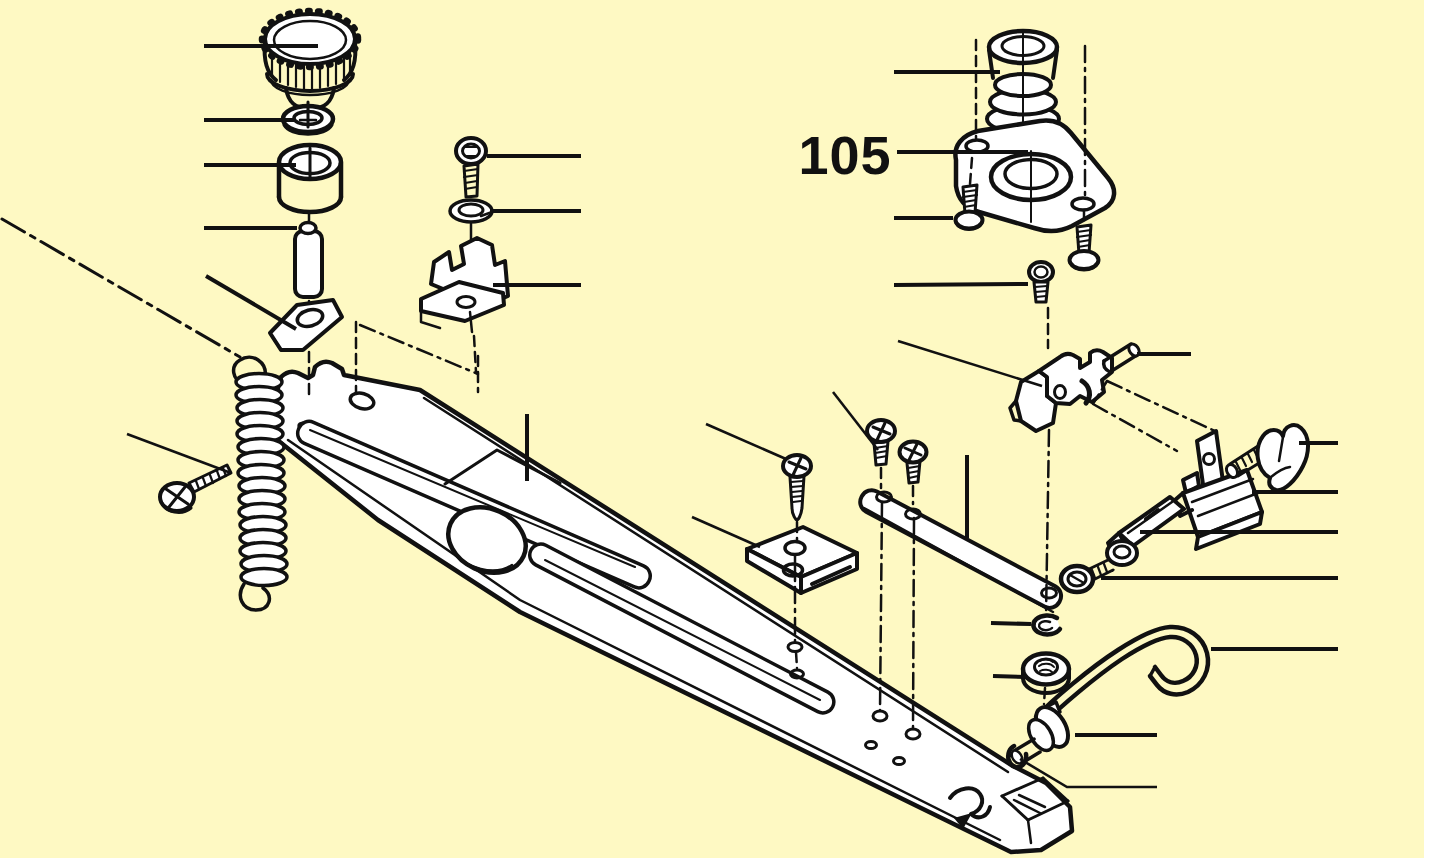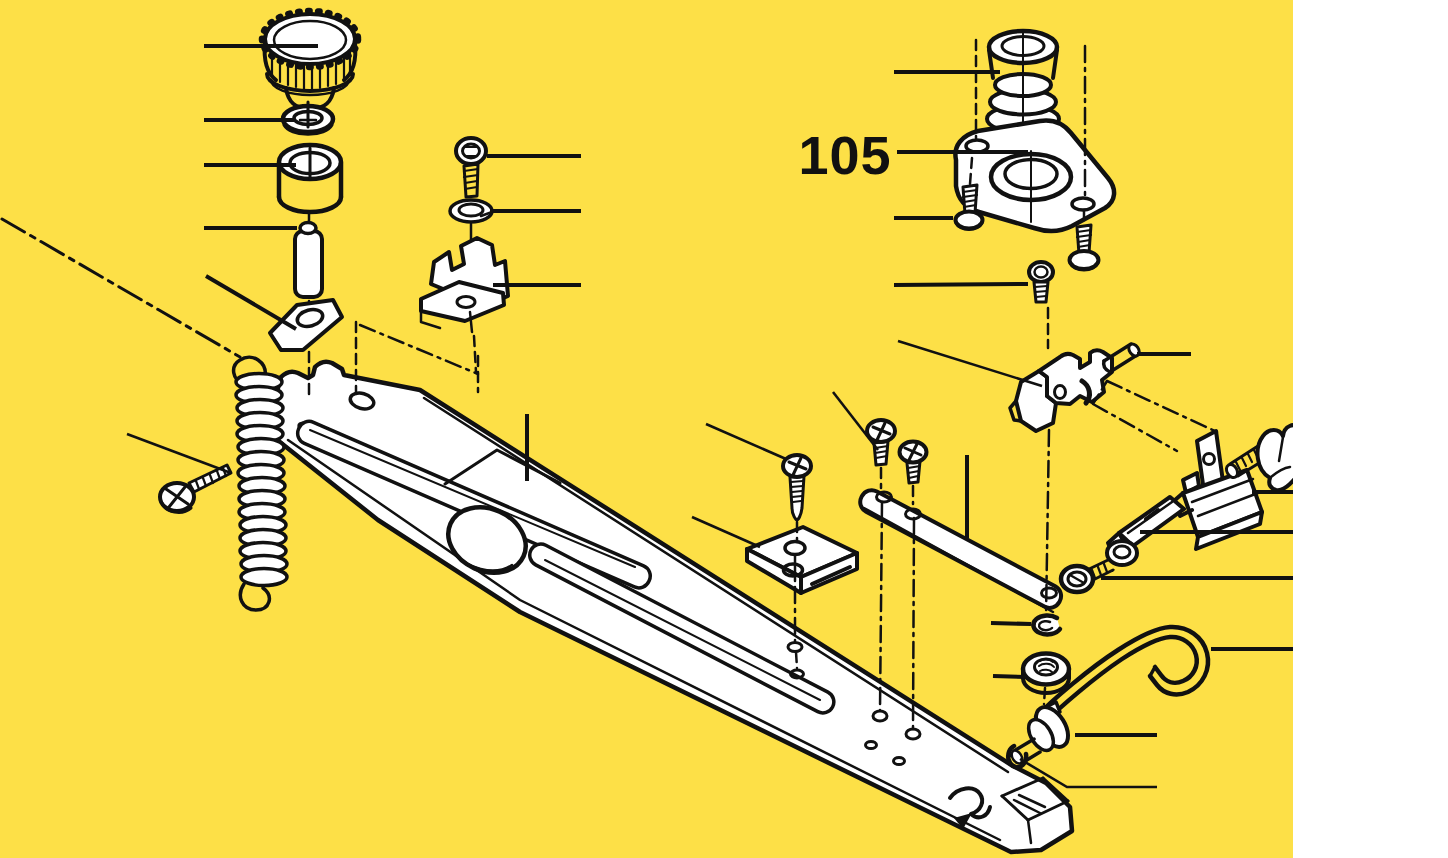--- a/index.html
+++ b/index.html
@@ -1,16 +1,16 @@
 <!DOCTYPE html>
 <html><head>
 <meta charset="utf-8">
 <style>
   html,body{margin:0;padding:0;background:#ffffff;}
-  #stage{position:relative;width:1293px;height:858px;background:#fde047;overflow:hidden;
+  #stage{position:relative;width:1424px;height:858px;background:#fef9c3;overflow:hidden;
          font-family:"Liberation Sans", sans-serif;}
   svg{display:block}
   
   .ln{stroke:#111111;fill:none;stroke-linecap:round;stroke-linejoin:round;}
   .fw{fill:#ffffff;}
   .fb{fill:#111111;stroke:none;}
   .s2{stroke-width:2}.s22{stroke-width:2.2}.s25{stroke-width:2.5}.s3{stroke-width:3}
   .s35{stroke-width:3.5}.s4{stroke-width:4}.s45{stroke-width:4.5}.s5{stroke-width:5}
   .ld{stroke:#111111;fill:none;stroke-width:4;stroke-linecap:butt;}
   .ldt{stroke:#111111;fill:none;stroke-width:2.6;stroke-linecap:butt;}

